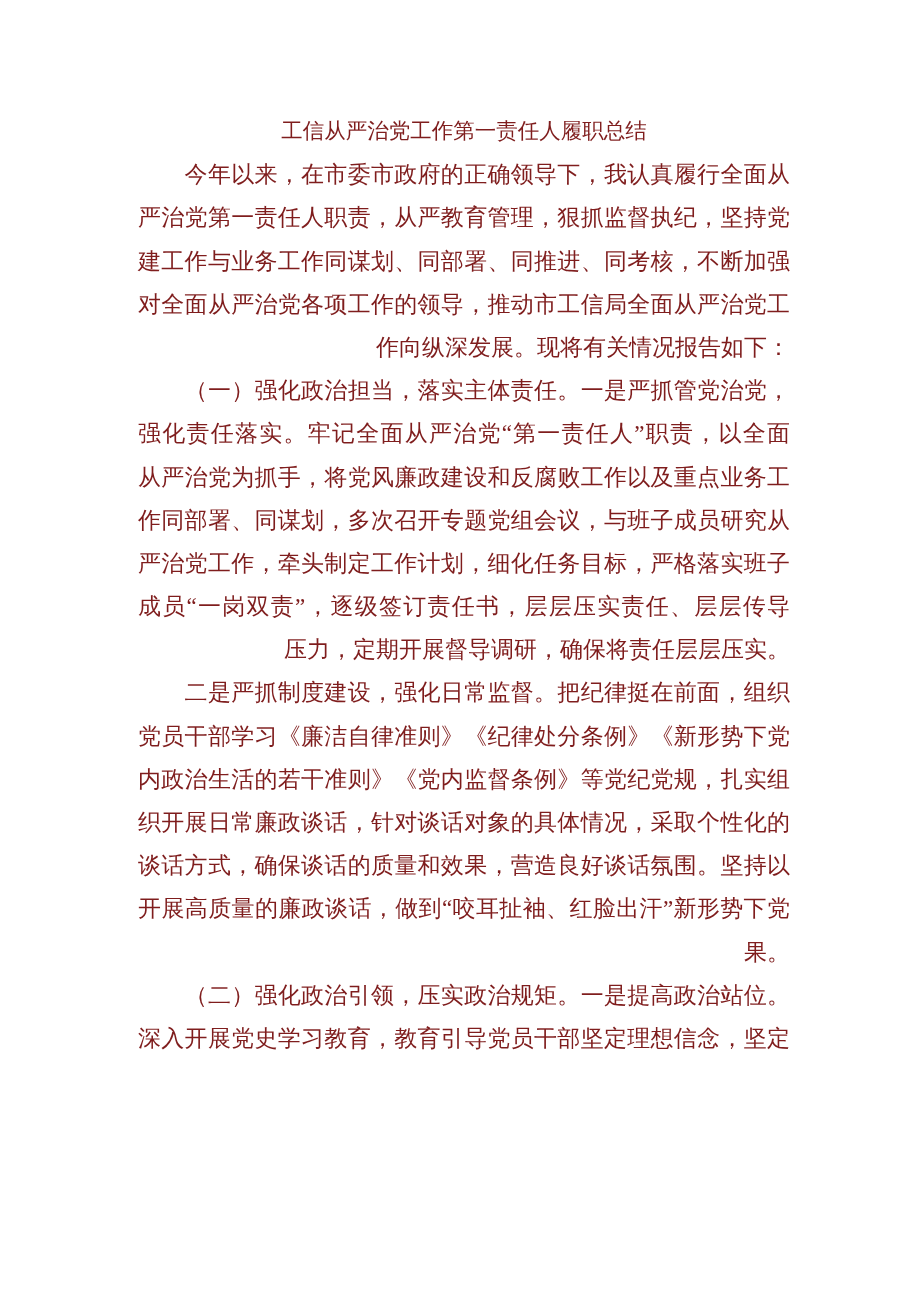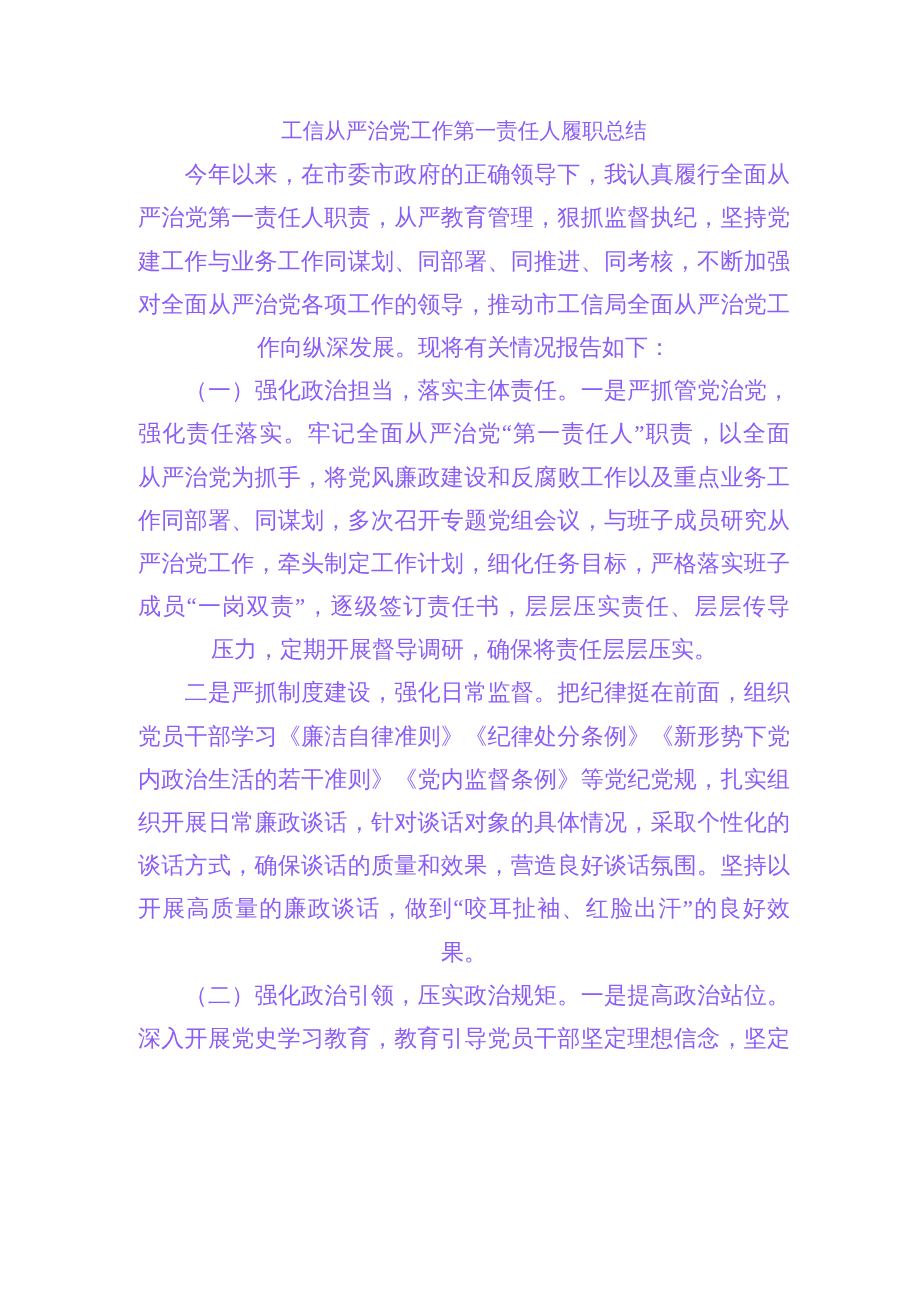--- a/index.html
+++ b/index.html
@@ -7,42 +7,42 @@
     padding: 0;
     background: #ffffff;
   }
   .page {
     position: relative;
     width: 920px;
     height: 1301px;
     background: #ffffff;
     overflow: hidden;
     font-family: "Liberation Serif", "DejaVu Serif", serif;
-    color: #8b5cf6;
+    color: #7f1d1d;
   }
   .content {
     position: absolute;
     left: 138px;
     top: 110px;
     width: 652px;
   }
   .line {
     height: 43.2px;
     line-height: 43.2px;
     white-space: nowrap;
     overflow: visible;
   }
   .doc-title {
     font-size: 21.5px;
     text-align: center;
     font-weight: normal;
   }
   .body-line {
     font-size: 23px;
-    text-align: center;
+    text-align: right;
   }
   .body-line.just {
     text-align: justify;
     text-align-last: justify;
     font-family: Liberation Serif, serif;
   }
 </style>
 </head>
 <body>
 
@@ -60,19 +60,19 @@
         <div class="line body-line just">从严治党为抓手，将党风廉政建设和反腐败工作以及重点业务工</div>
         <div class="line body-line just">作同部署、同谋划，多次召开专题党组会议，与班子成员研究从</div>
         <div class="line body-line just">严治党工作，牵头制定工作计划，细化任务目标，严格落实班子</div>
         <div class="line body-line just">成员“一岗双责”，逐级签订责任书，层层压实责任、层层传导</div>
         <div class="line body-line">压力，定期开展督导调研，确保将责任层层压实。</div>
         <div class="line body-line just">　　二是严抓制度建设，强化日常监督。把纪律挺在前面，组织</div>
         <div class="line body-line just">党员干部学习《廉洁自律准则》《纪律处分条例》《新形势下党</div>
         <div class="line body-line just">内政治生活的若干准则》《党内监督条例》等党纪党规，扎实组</div>
         <div class="line body-line just">织开展日常廉政谈话，针对谈话对象的具体情况，采取个性化的</div>
         <div class="line body-line just">谈话方式，确保谈话的质量和效果，营造良好谈话氛围。坚持以</div>
-        <div class="line body-line just">开展高质量的廉政谈话，做到“咬耳扯袖、红脸出汗”的良好效</div>
+        <div class="line body-line just">开展高质量的廉政谈话，做到“咬耳扯袖、红脸出汗”新形势下党</div>
         <div class="line body-line">果。</div>
         <div class="line body-line just">　　（二）强化政治引领，压实政治规矩。一是提高政治站位。</div>
         <div class="line body-line just">深入开展党史学习教育，教育引导党员干部坚定理想信念，坚定</div>
       </div>
   </div>
 </div>
 
 </body></html>

